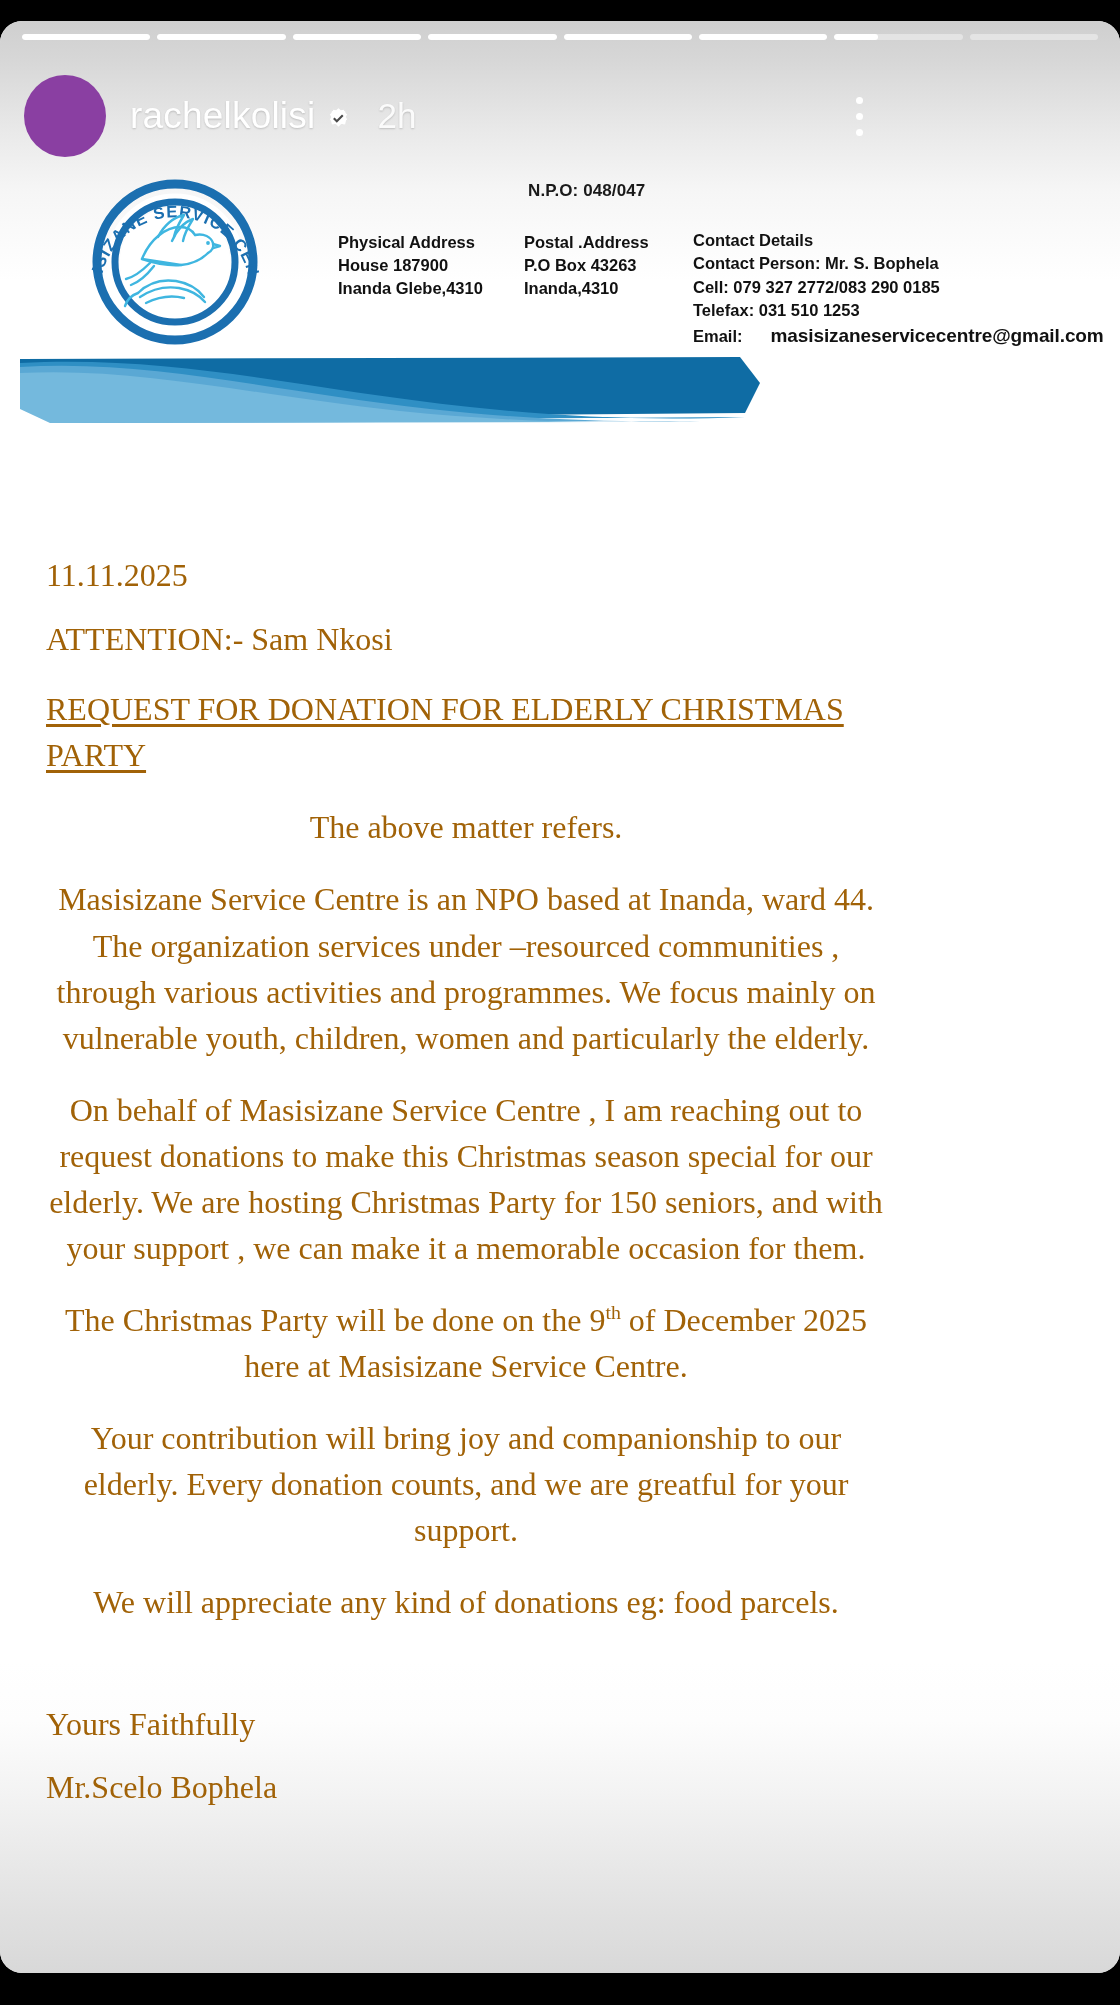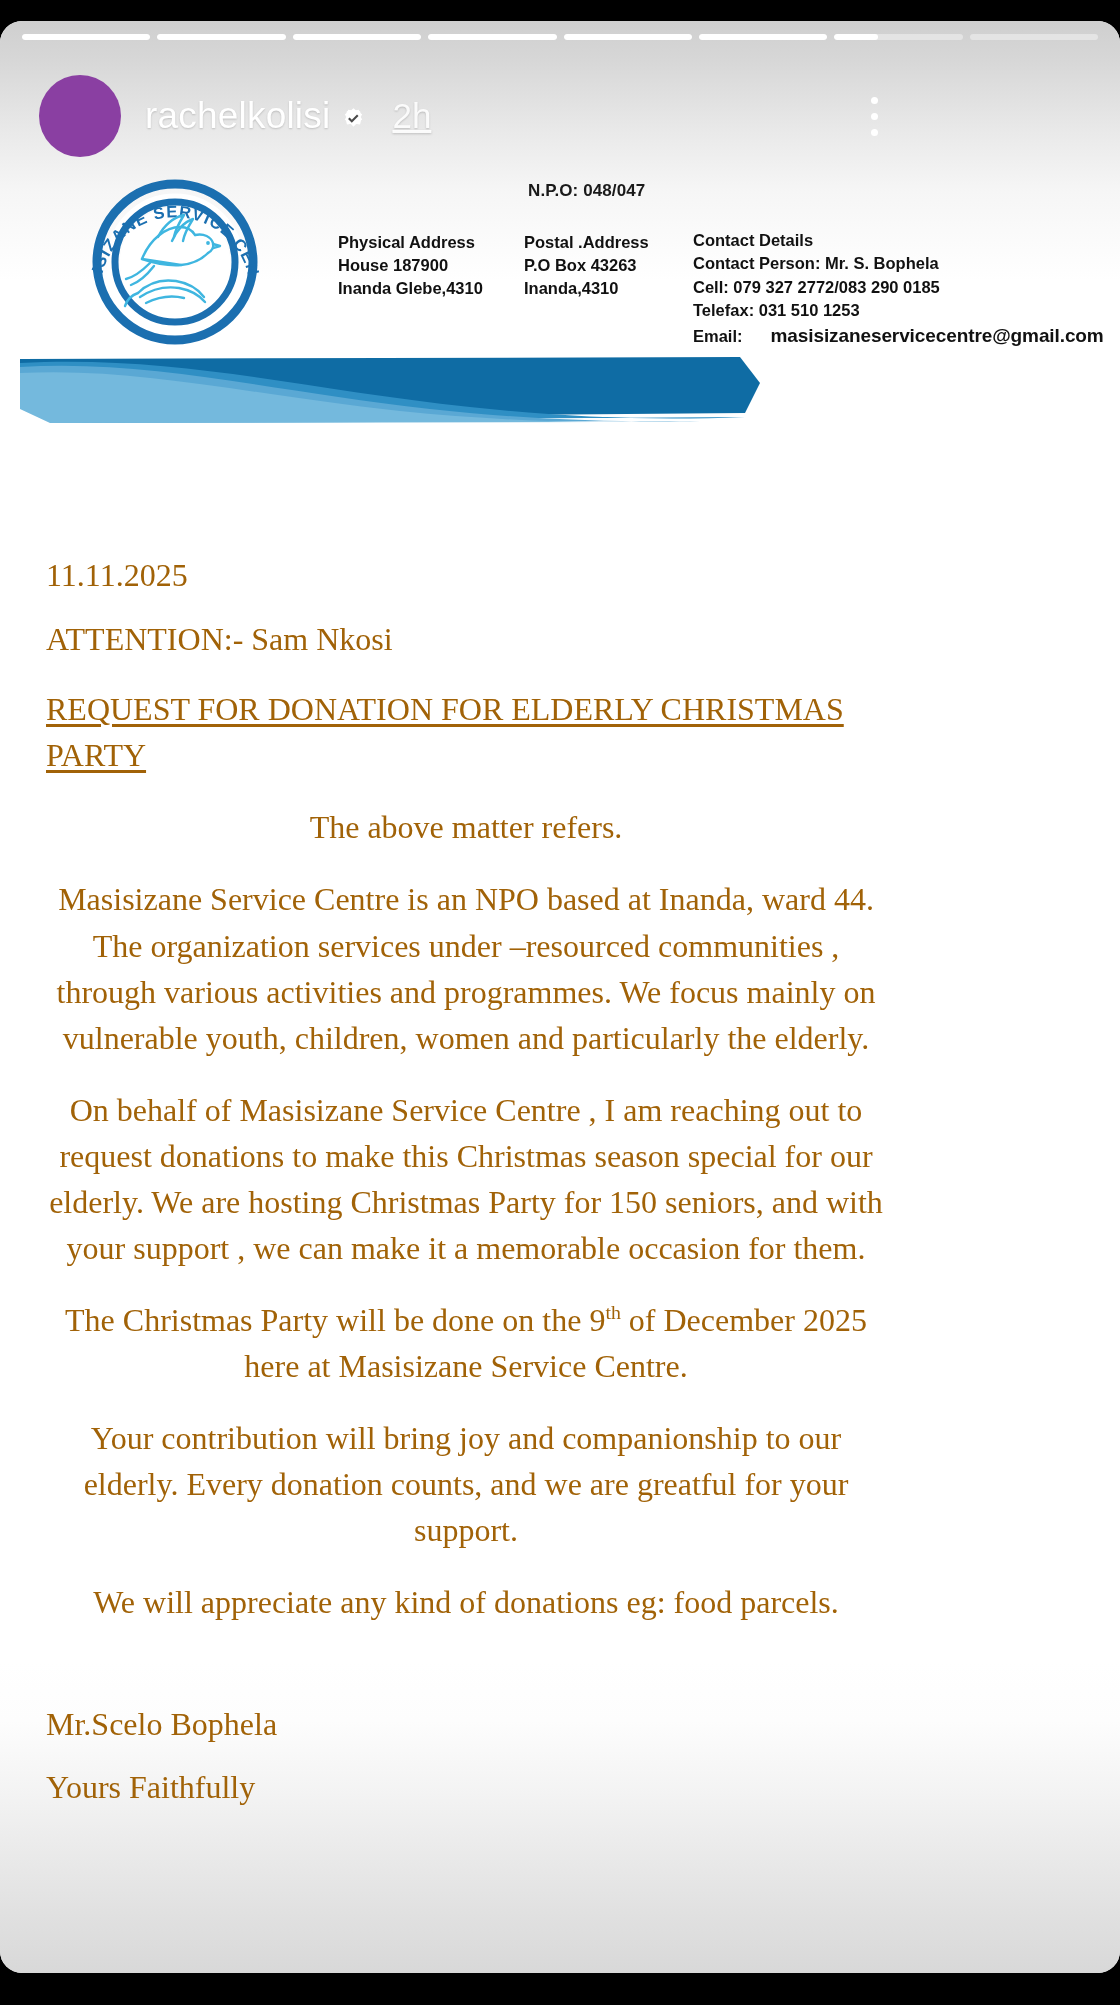--- a/index.html
+++ b/index.html
@@ -83,21 +83,20 @@
     position: absolute;
     left: 0;
     top: 40px;
     width: 920px;
     height: 110px;
     display: flex;
     align-items: center;
     padding: 0 24px;
     box-sizing: border-box;
     z-index: 40;
-    margin-left: 15px;
   }
   #avatar {
     width: 82px;
     height: 82px;
     border-radius: 50%;
     background: #8a3fa2;
     flex: 0 0 auto;
   }
   #username-block {
     display: flex;
@@ -122,21 +121,20 @@
     display: inline-flex;
     align-items: center;
     justify-content: center;
   }
   #timestamp {
     margin-left: 24px;
     font-size: 35px;
     color: rgba(255,255,255,0.92);
     white-space: nowrap;
     text-shadow: 0 1px 2px rgba(0,0,0,0.18);
-    text-decoration: underline;
   }
   #more-options {
     flex: 0 0 auto;
     width: 46px;
     height: 60px;
     display: flex;
     flex-direction: column;
     align-items: center;
     justify-content: center;
     gap: 9px;
@@ -365,22 +363,22 @@
         <p class="letter-para">On behalf of  Masisizane Service  Centre , I am reaching out to request donations to make this Christmas  season special for our elderly. We are hosting Christmas Party for 150   seniors, and with your support , we can make it a memorable occasion for them.</p>
 
         <p class="letter-para"><span>The Christmas Party will be done on the 9</span><span class="sup-th">th</span><span> of December 2025 here at Masisizane Service Centre.</span></p>
 
         <p class="letter-para">Your contribution will bring joy and companionship to our elderly. Every donation counts, and we are greatful  for your support.</p>
 
         <p class="letter-para">We will appreciate any kind of donations eg: food parcels.</p>
 
         <div class="sign-gap"></div>
 
+        <p class="sign-line">Yours Faithfully</p>
         <p class="sign-line">Mr.Scelo Bophela</p>
-        <p class="sign-line">Yours Faithfully</p>
       </div>
     </div>
 
     <div id="progress-bars">
         <div class="progress-segment">
           <div class="progress-fill" style="width: 100%;"></div>
         </div>
         <div class="progress-segment">
           <div class="progress-fill" style="width: 100%;"></div>
         </div>

